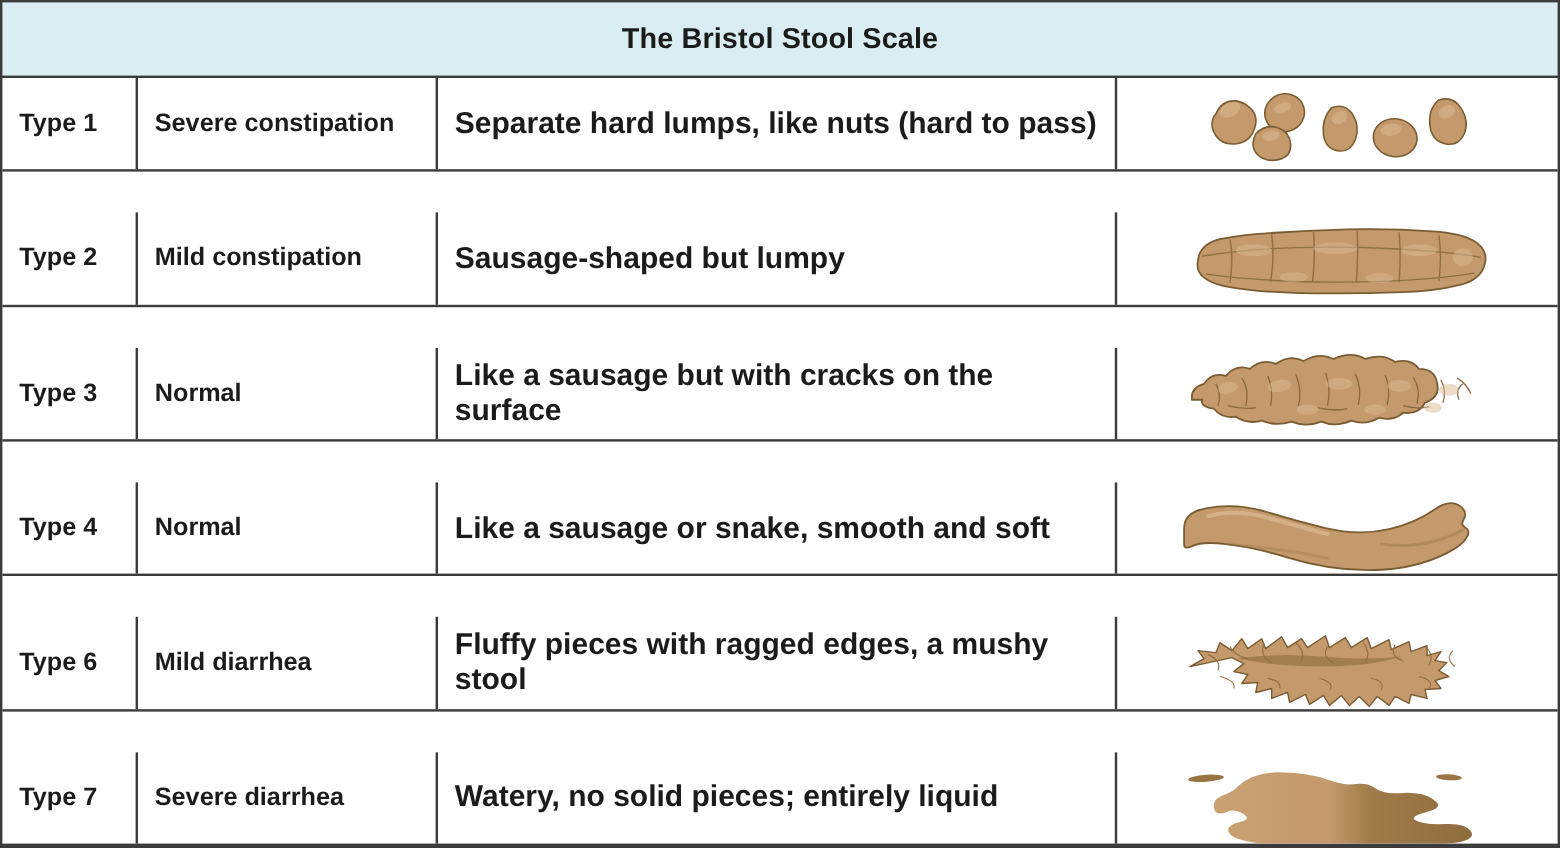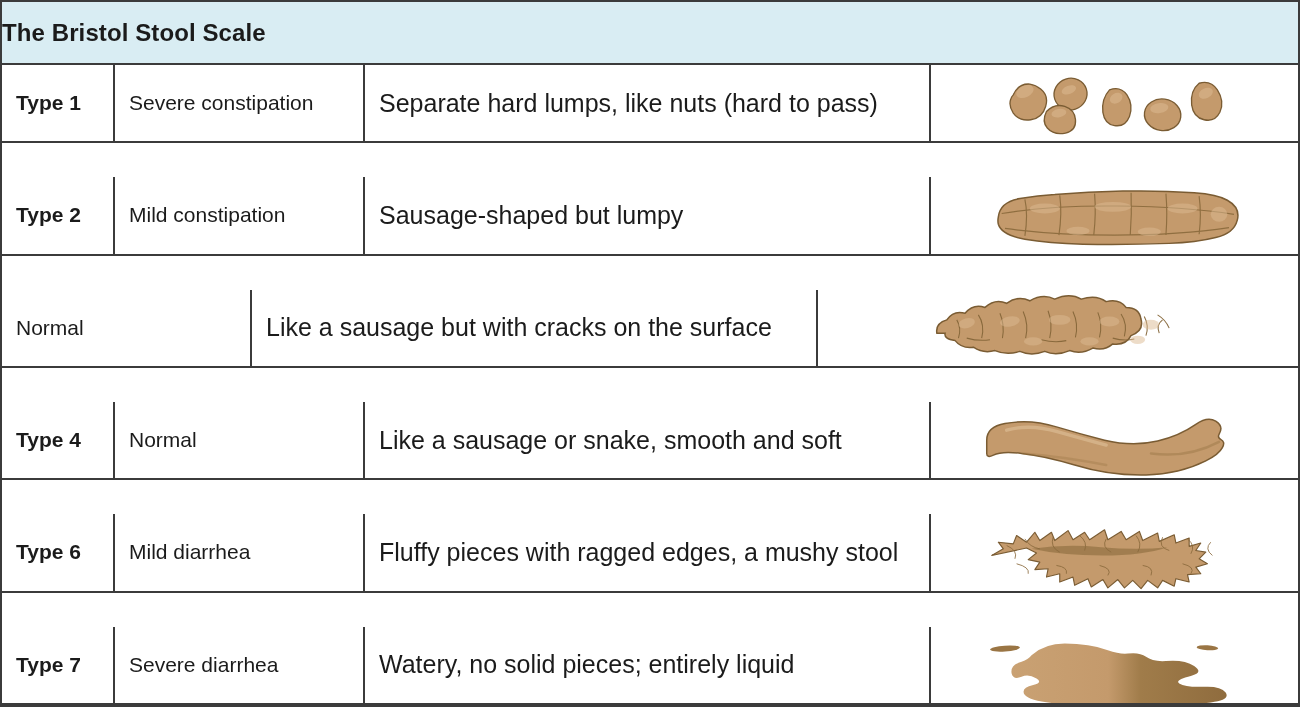--- a/index.html
+++ b/index.html
@@ -18,21 +18,21 @@
     border-top:0;border-left:0;border-right:0;
   }
   .title-bar{
     height:65px;flex:0 0 65px;
     background:#d9edf3;
     border-top:2px solid #3b3b3b;
     border-bottom:2px solid #3b3b3b;
     border-left:2px solid #3b3b3b;
     border-right:2px solid #3b3b3b;
     box-sizing:border-box;
-    display:flex;align-items:center;
+    display:flex;align-items:center;justify-content:center;
   }
   .title-text{
     font-size:24px;font-weight:bold;letter-spacing:0.1px;color:#1b1b1b;
   }
   .rows{
     flex:1 1 auto;display:flex;flex-direction:column;
     border-left:2px solid #3b3b3b;
     border-right:2px solid #3b3b3b;
     border-bottom:2px solid #3b3b3b;
     box-sizing:border-box;
@@ -43,20 +43,21 @@
     border-bottom:2px solid #3b3b3b;
     box-sizing:border-box;min-height:0;
   }
   .row:last-child{border-bottom:0;}
   .cell{
     display:flex;align-items:center;
     box-sizing:border-box;
     border-right:2px solid #3b3b3b;
     padding:0 14px;
     min-width:0;
+    font-weight:bold;
   }
   .cell.type{flex:0 0 113px;font-size:21px;font-weight:bold;}
   .cell.severity{flex:0 0 250px;font-size:21px;}
   .cell.desc{flex:0 0 566px;font-size:25px;}
   .cell.art{flex:1 1 auto;border-right:0;padding:0;justify-content:center;}
   .art svg{display:block;width:100%;height:100%;}
 </style>
 </head>
 <body>
 
@@ -117,20 +118,21 @@
             <ellipse cx="252" cy="38" rx="18" ry="6"></ellipse>
             <ellipse cx="126" cy="65" rx="14" ry="5"></ellipse>
             <ellipse cx="212" cy="66" rx="14" ry="5"></ellipse>
             <ellipse cx="296" cy="45" rx="10" ry="9"></ellipse>
           </g>
         </svg>
       </div>
     </div>
 
     <div class="row">
+      <div class="cell type">Type 3</div>
       <div class="cell severity">Normal</div>
       <div class="cell desc">Like a sausage but with cracks on the surface</div>
       <div class="cell art">
         <svg viewBox="0 0 340 92" preserveAspectRatio="xMidYMid meet">
           <path d="M24 52 q-2-12 12-16 q8-12 22-8 q10-12 24-7 q12-11 26-5 q14-10 28-3 q16-9 30-2 q18-8 32 0 q18-6 30 3 q16-4 24 7 q16 0 18 14 q4 14-12 20 q-6 12-22 10 q-10 9-24 5 q-14 8-28 3 q-16 7-30 1 q-16 6-30 0 q-16 5-30-1 q-14 4-26-4 q-14 2-22-8 q-14-2-12-9z" fill="#c49a6c" stroke="#7a5c33" stroke-width="1.8"></path>
           <g fill="none" stroke="#86673a" stroke-width="1.3" opacity="0.95">
             <path d="M48 36 q6 10 2 22"></path>
             <path d="M74 30 q8 12 4 28"></path>
             <path d="M100 28 q6 14 3 30"></path>
             <path d="M128 26 q7 16 3 32"></path>

